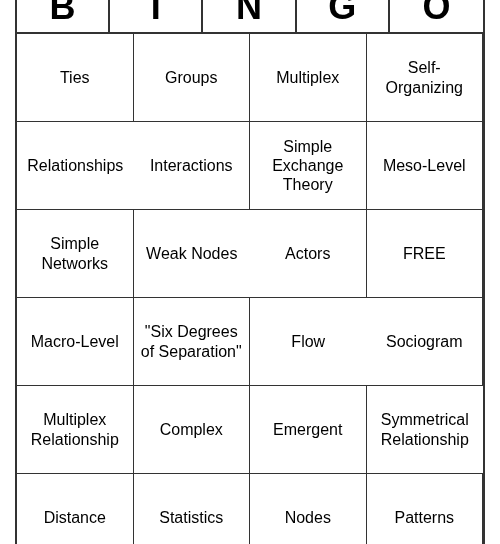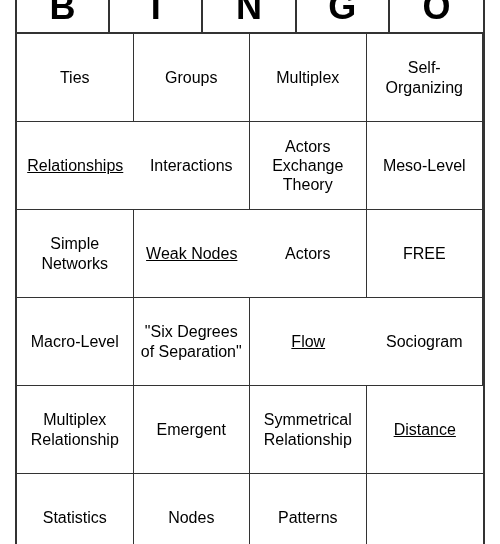--- a/index.html
+++ b/index.html
@@ -41,21 +41,20 @@
       border-bottom: 1.5px solid #333;
       display: flex;
       align-items: center;
       justify-content: center;
       text-align: center;
       padding: 4px;
       min-height: 88px;
     }
     .bingo-cell:nth-child(5n) {
       border-right: none;
-      text-decoration: underline;
     }
     .bingo-cell:nth-child(n+21) {
       border-bottom: none;
     }
     .bingo-cell span {
       line-height: 1.2;
     }
   </style>
 </head>
 <body>
@@ -81,21 +80,21 @@
       <div class="bingo-cell">
         <span class="sm">Self-Organizing</span>
       </div>
       <div class="bingo-cell">
         <span class="sm">Relationships</span>
       </div>
       <div class="bingo-cell">
         <span class="sm">Interactions</span>
       </div>
       <div class="bingo-cell">
-        <span class="sm">Actors Exchange Theory</span>
+        <span class="sm">Simple Exchange Theory</span>
       </div>
       <div class="bingo-cell">
         <span class="lg">Meso-Level</span>
       </div>
       <div class="bingo-cell">
         <span class="sm">Simple Networks</span>
       </div>
       <div class="bingo-cell">
         <span class="xl">Weak Nodes</span>
       </div>
@@ -114,20 +113,23 @@
       <div class="bingo-cell">
         <span class="xl">Flow</span>
       </div>
       <div class="bingo-cell">
         <span class="sm">Sociogram</span>
       </div>
       <div class="bingo-cell">
         <span class="sm">Multiplex Relationship</span>
       </div>
       <div class="bingo-cell">
+        <span class="md">Complex</span>
+      </div>
+      <div class="bingo-cell">
         <span class="sm">Emergent</span>
       </div>
       <div class="bingo-cell">
         <span class="xs">Symmetrical Relationship</span>
       </div>
       <div class="bingo-cell">
         <span class="sm">Distance</span>
       </div>
       <div class="bingo-cell">
         <span class="sm">Statistics</span>

